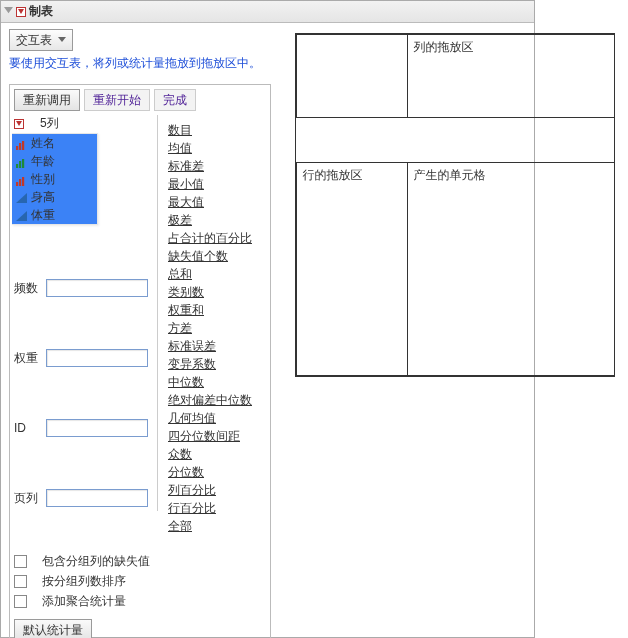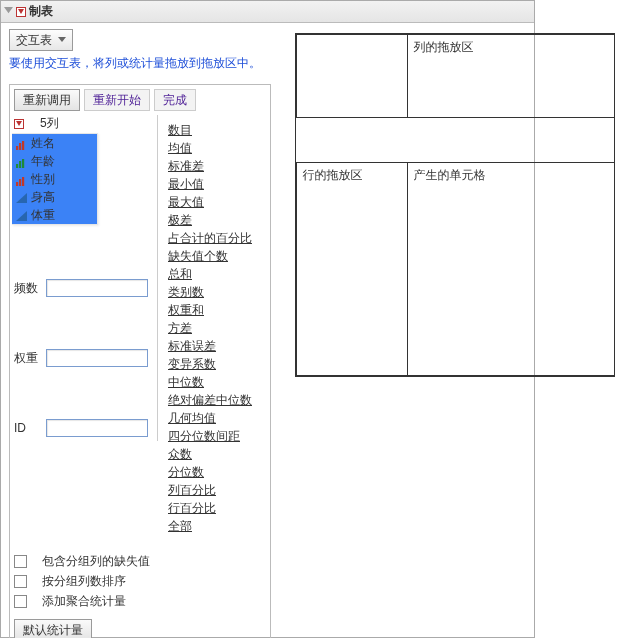--- a/index.html
+++ b/index.html
@@ -326,20 +326,24 @@
                 <div class="textbox"></div>
               </div>
               <div class="field-row">
                 <label>权重</label>
                 <div class="textbox"></div>
               </div>
               <div class="field-row">
                 <label>ID</label>
                 <div class="textbox"></div>
               </div>
+              <div class="field-row">
+                <label>页列</label>
+                <div class="textbox"></div>
+              </div>
             </div>
           </div>
 
           <ul class="stat-list" id="stat-list">
               <li>数目</li>
               <li>均值</li>
               <li>标准差</li>
               <li>最小值</li>
               <li>最大值</li>
               <li>极差</li>

